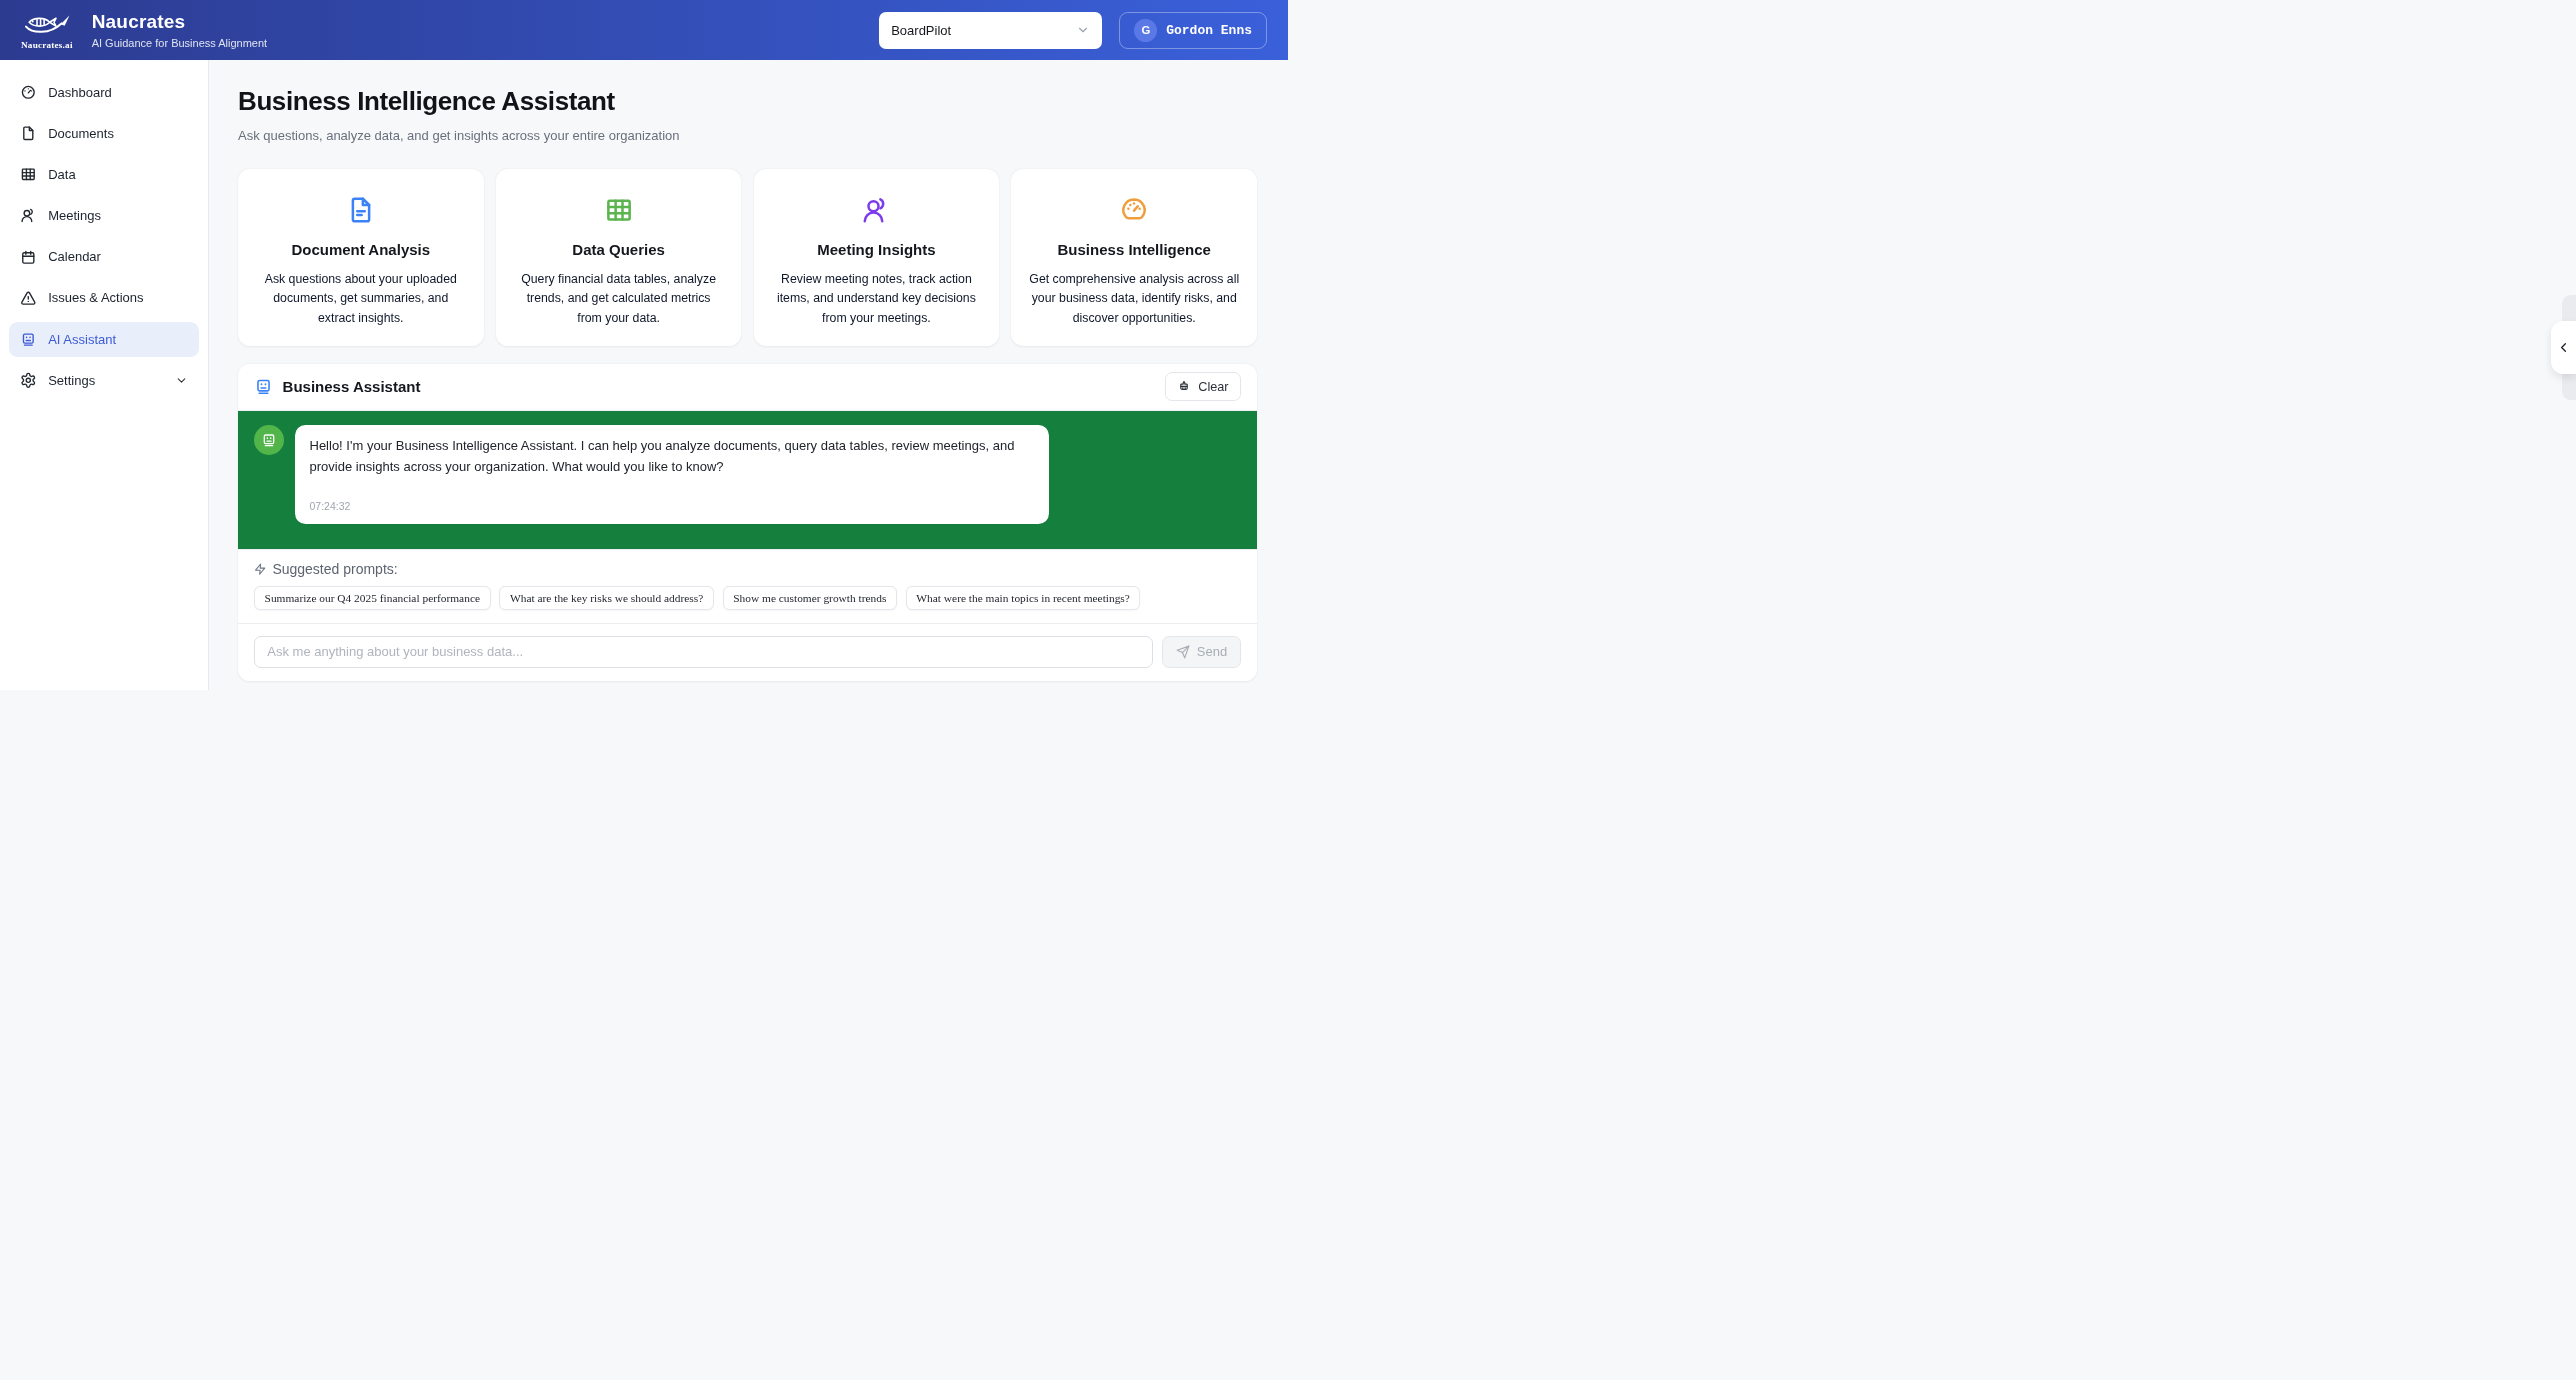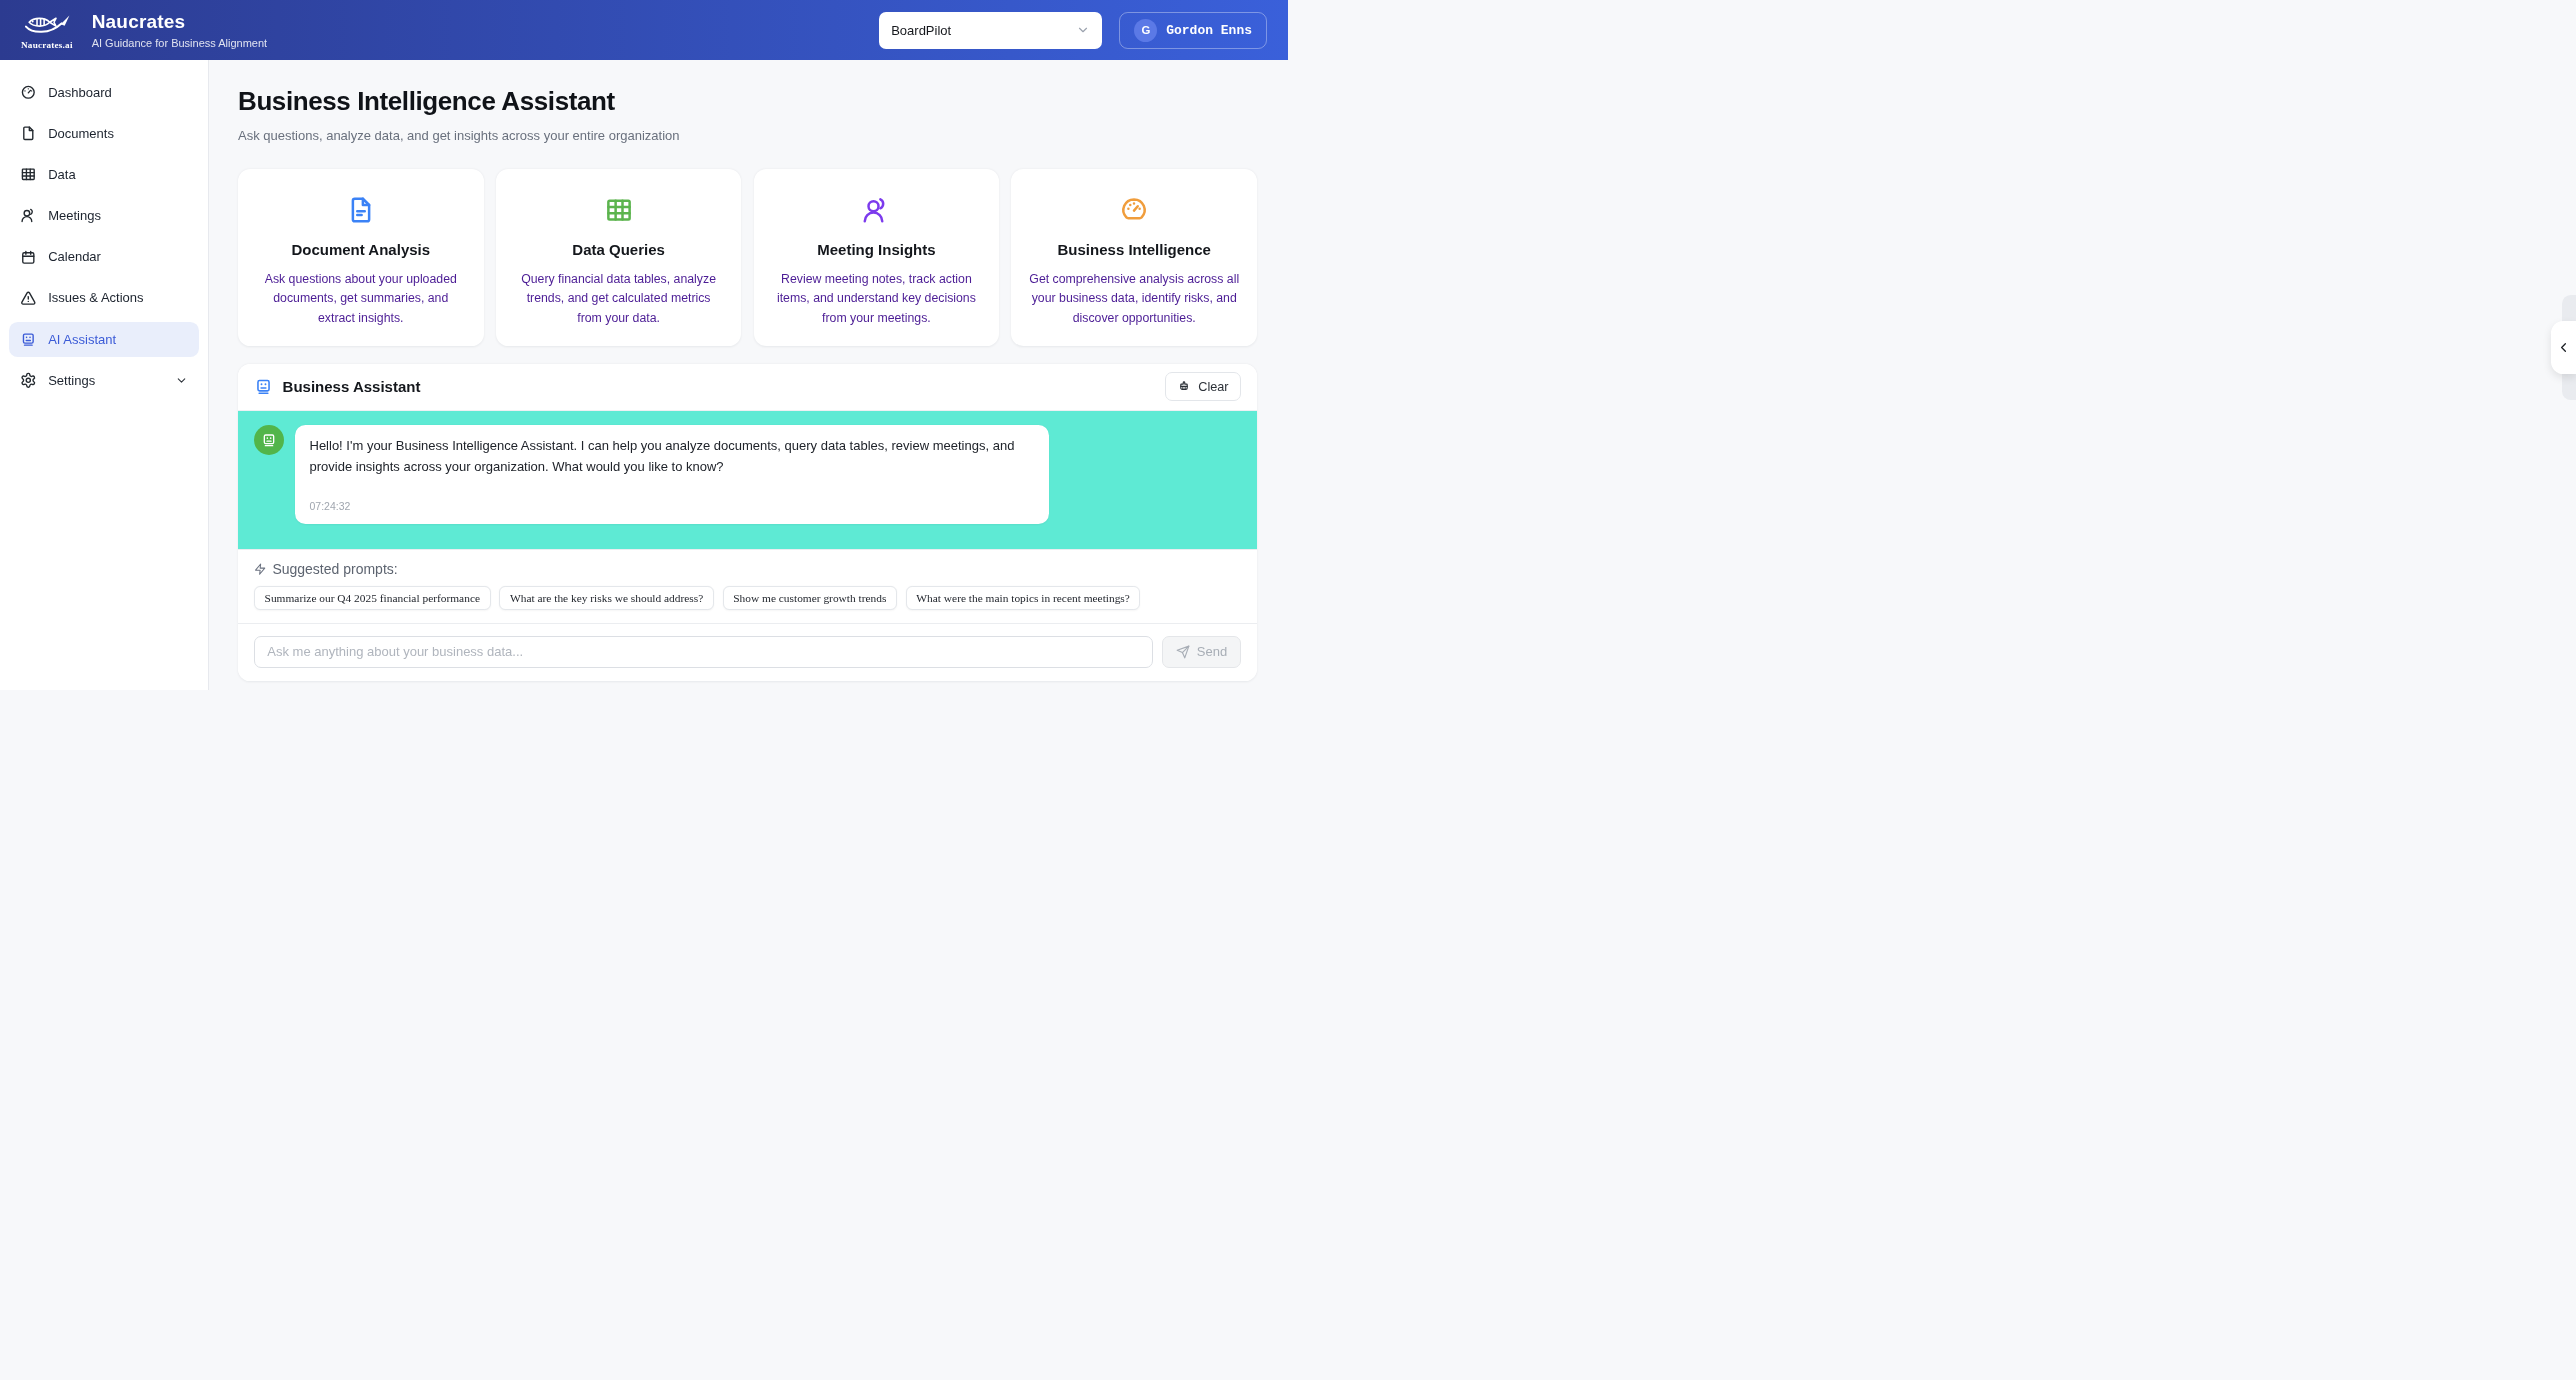--- a/index.html
+++ b/index.html
@@ -43,35 +43,35 @@
   .page-title { font-size:26px; font-weight:700; color:#101318; letter-spacing:-0.4px; margin-bottom:11.4px; }
   .page-subtitle { font-size:13px; color:#69707d; margin-bottom:25.4px; }
 
   
   .cards { display:grid; grid-template-columns:repeat(4,1fr); gap:12.3px; }
   .card { background:#fff; border-radius:12.3px; padding:22px 17.5px 17.5px; text-align:center;
     box-shadow:0 0.9px 2.6px rgba(16,24,40,.07); min-height:159px; }
   .card-icon { width:30px; height:30px; margin:4.4px auto 16px; }
   .card-icon svg { width:30px; height:30px; }
   .card-title { font-size:15px; font-weight:700; color:#14171c; margin-bottom:11.4px; }
-  .card-desc { font-size:12.3px; color:#4c1d95; line-height:1.6; }
+  .card-desc { font-size:12.3px; color:#0f172a; line-height:1.6; }
 
   
   .chat-panel { margin-top:17.5px; background:#fff; border-radius:12.3px; overflow:hidden;
     box-shadow:0 0.9px 2.6px rgba(16,24,40,.07); }
   .panel-header { height:47px; display:flex; align-items:center; gap:9.6px; padding:0 16px;
     border-bottom:0.9px solid #eef0f3; background:#fff; }
   .panel-header .bot-ic { width:19px; height:19px; }
   .panel-title { font-size:15px; font-weight:700; color:#14171c; }
   .clear-button { margin-left:auto; display:flex; align-items:center; gap:7px; background:#fff;
     border:0.9px solid #e3e6ea; border-radius:7px; padding:6.1px 11.4px; font-size:12.7px; color:#2c3138;
     cursor:pointer; font-family:inherit; }
   .clear-button svg { width:14px; height:14px; }
 
-  .chat-area { background:#5eead4; padding:14px 16px; height:138px; }
+  .chat-area { background:#15803d; padding:14px 16px; height:138px; }
   .msg-row { display:flex; align-items:flex-start; gap:10.5px; }
   .msg-avatar { width:30px; height:30px; border-radius:50%; flex-shrink:0;
     display:flex; align-items:center; justify-content:center; color:#fff; }
   .msg-avatar svg { width:16px; height:16px; }
   .msg-bubble { background:#fff; border-radius:10.5px; padding:11.4px 15px 12.3px; max-width:754px;
     box-shadow:0 0.9px 1.8px rgba(0,0,0,.05); }
   .msg-text { font-size:13px; color:#20242b; line-height:1.6; }
   .msg-time { font-size:10.5px; color:#a0a6af; margin-top:22px; }
 
   .prompts-section { padding:11.4px 16px 13px; border-top:0.9px solid #ebedf0; background:#fff; }

